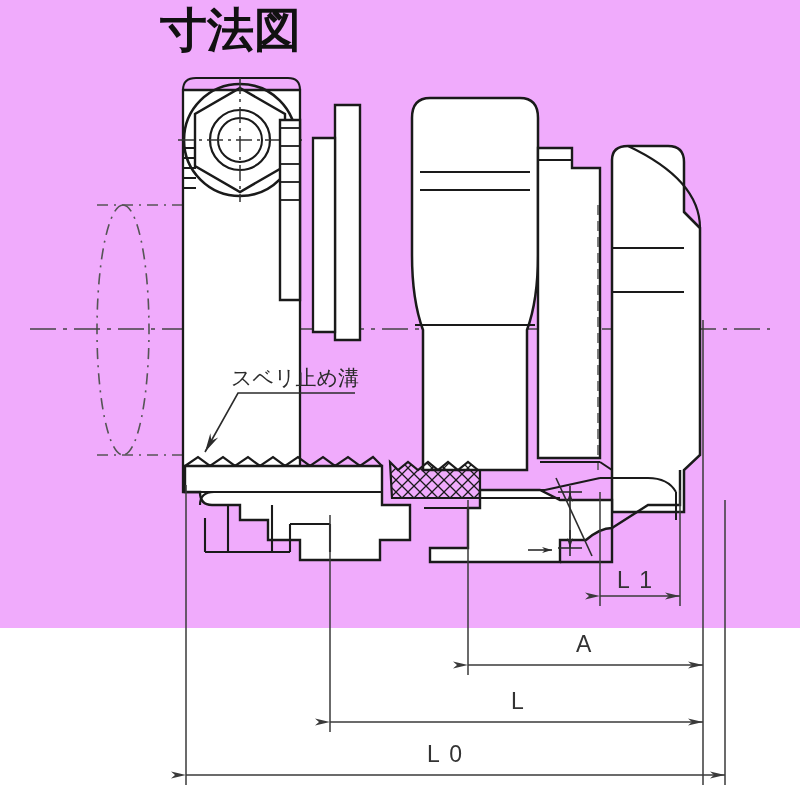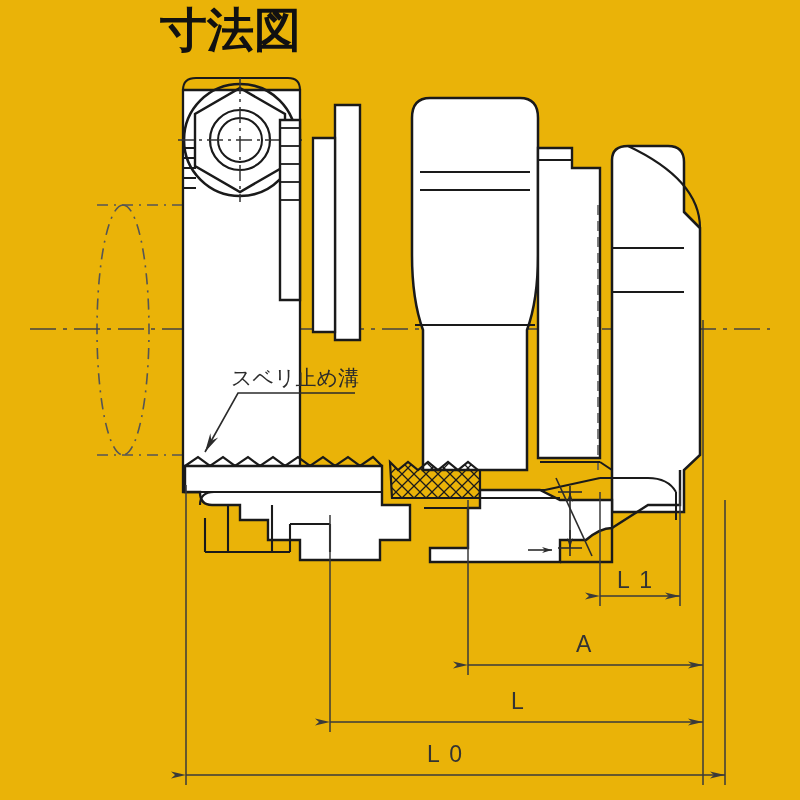--- a/index.html
+++ b/index.html
@@ -10,22 +10,22 @@
   body {
     width: 800px;
     height: 800px;
     font-family: "Liberation Sans", sans-serif;
     overflow: hidden;
     position: relative;
   }
   #drawing-root {
     position: relative;
     width: 800px;
-    height: 800px;
-    background: #eab308;
+    height: 628px;
+    background: #f0abfc;
   }
   #drawing-svg {
     position: absolute;
     left: 0;
     top: 0;
     width: 800px;
     height: 800px;
     display: block;
   }
   .title-text {

